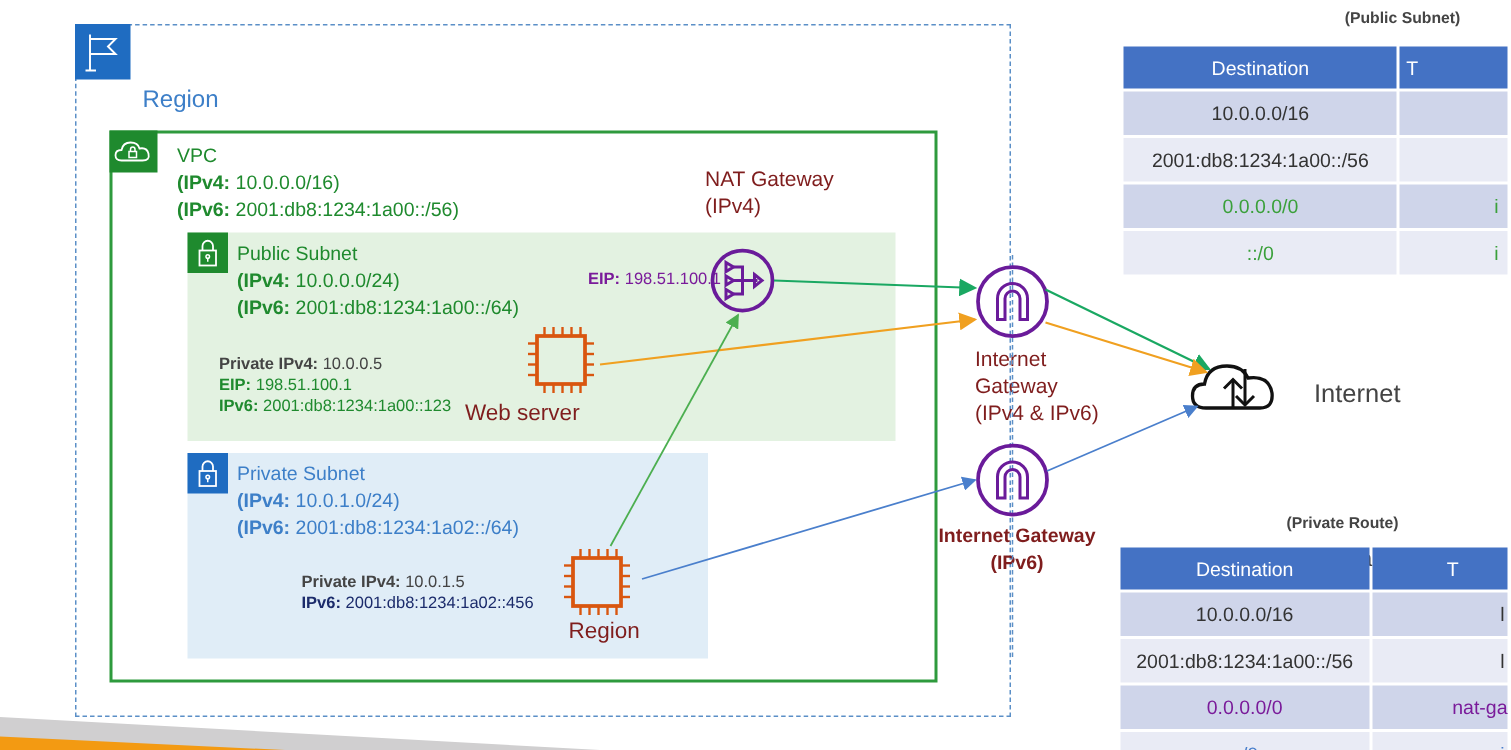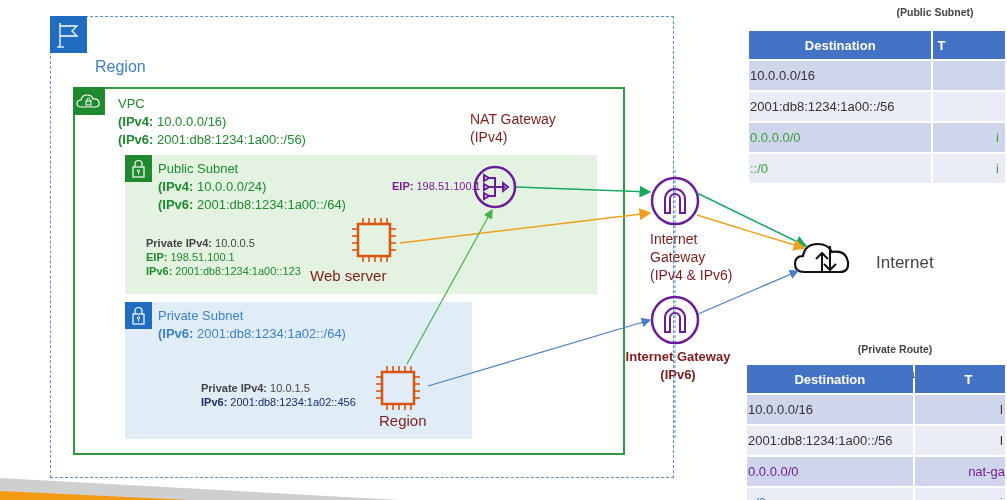--- a/index.html
+++ b/index.html
@@ -20,22 +20,22 @@
   .small { font-size:11px; line-height:14px; }
   .b { font-weight:bold; }
   .grey { color:#444; }
   .green { color:#1f8a2e; }
   .navy { color:#1b2b6b; }
   .purple { color:#7a1b9a; }
   .lbl { font-size:14px; color:#7f1d1d; line-height:18px; }
   .rt-title { font-size:15px; color:#444; text-align:center; }
   .rt-sub { font-size:10.5px; font-weight:bold; color:#444; text-align:center; }
   table.rt { border-collapse:separate; border-spacing:2px; font-size:13px; }
-  table.rt th { background:#4472c4; color:#fff; font-weight:bold; height:26px; text-align:center; }
-  table.rt td { height:27px; text-align:left; color:#333; }
+  table.rt th { background:#4472c4; color:#fff; font-weight:normal; height:26px; text-align:center; }
+  table.rt td { height:27px; text-align:center; color:#333; }
   table.rt tr.odd td { background:#cfd5ea; }
   table.rt tr.even td { background:#e9ebf5; }
 </style>
 </head>
 <body>
 
 <div class="abs region"></div>
 <div class="abs region-badge">
   <svg width="37" height="37">
     <line x1="10" y1="7" x2="10" y2="31" stroke="#fff" stroke-width="1.3"></line>
@@ -84,20 +84,21 @@
 <div class="abs priv-badge">
   <svg width="27" height="27">
     <rect x="8" y="12" width="11" height="10" fill="none" stroke="#fff" stroke-width="1.2"></rect>
     <path d="M10 12 v-3 a3.5 3.5 0 0 1 7 0 v3" fill="none" stroke="#fff" stroke-width="1.2"></path>
     <circle cx="13.5" cy="16" r="1.2" fill="none" stroke="#fff" stroke-width="1"></circle>
     <line x1="13.5" y1="17" x2="13.5" y2="19.5" stroke="#fff" stroke-width="1"></line>
   </svg>
 </div>
 <div class="abs priv-text">
   <div>Private Subnet</div>
+  <div><span class="b">(IPv4:</span> <span>10.0.1.0/24)</span></div>
   <div><span class="b">(IPv6:</span> <span>2001:db8:1234:1a02::/64)</span></div>
 </div>
 <div class="abs small" style="left:201px; top:381px;">
   <div class="grey"><span class="b">Private IPv4:</span> <span>10.0.1.5</span></div>
   <div class="navy"><span class="b">IPv6:</span> <span>2001:db8:1234:1a02::456</span></div>
 </div>
 <div class="abs lbl" style="left:379px; top:412px; font-size:15px;">Region</div>
 
 <div class="abs lbl" style="left:470px; top:110px;">
   <div>NAT Gateway</div>

